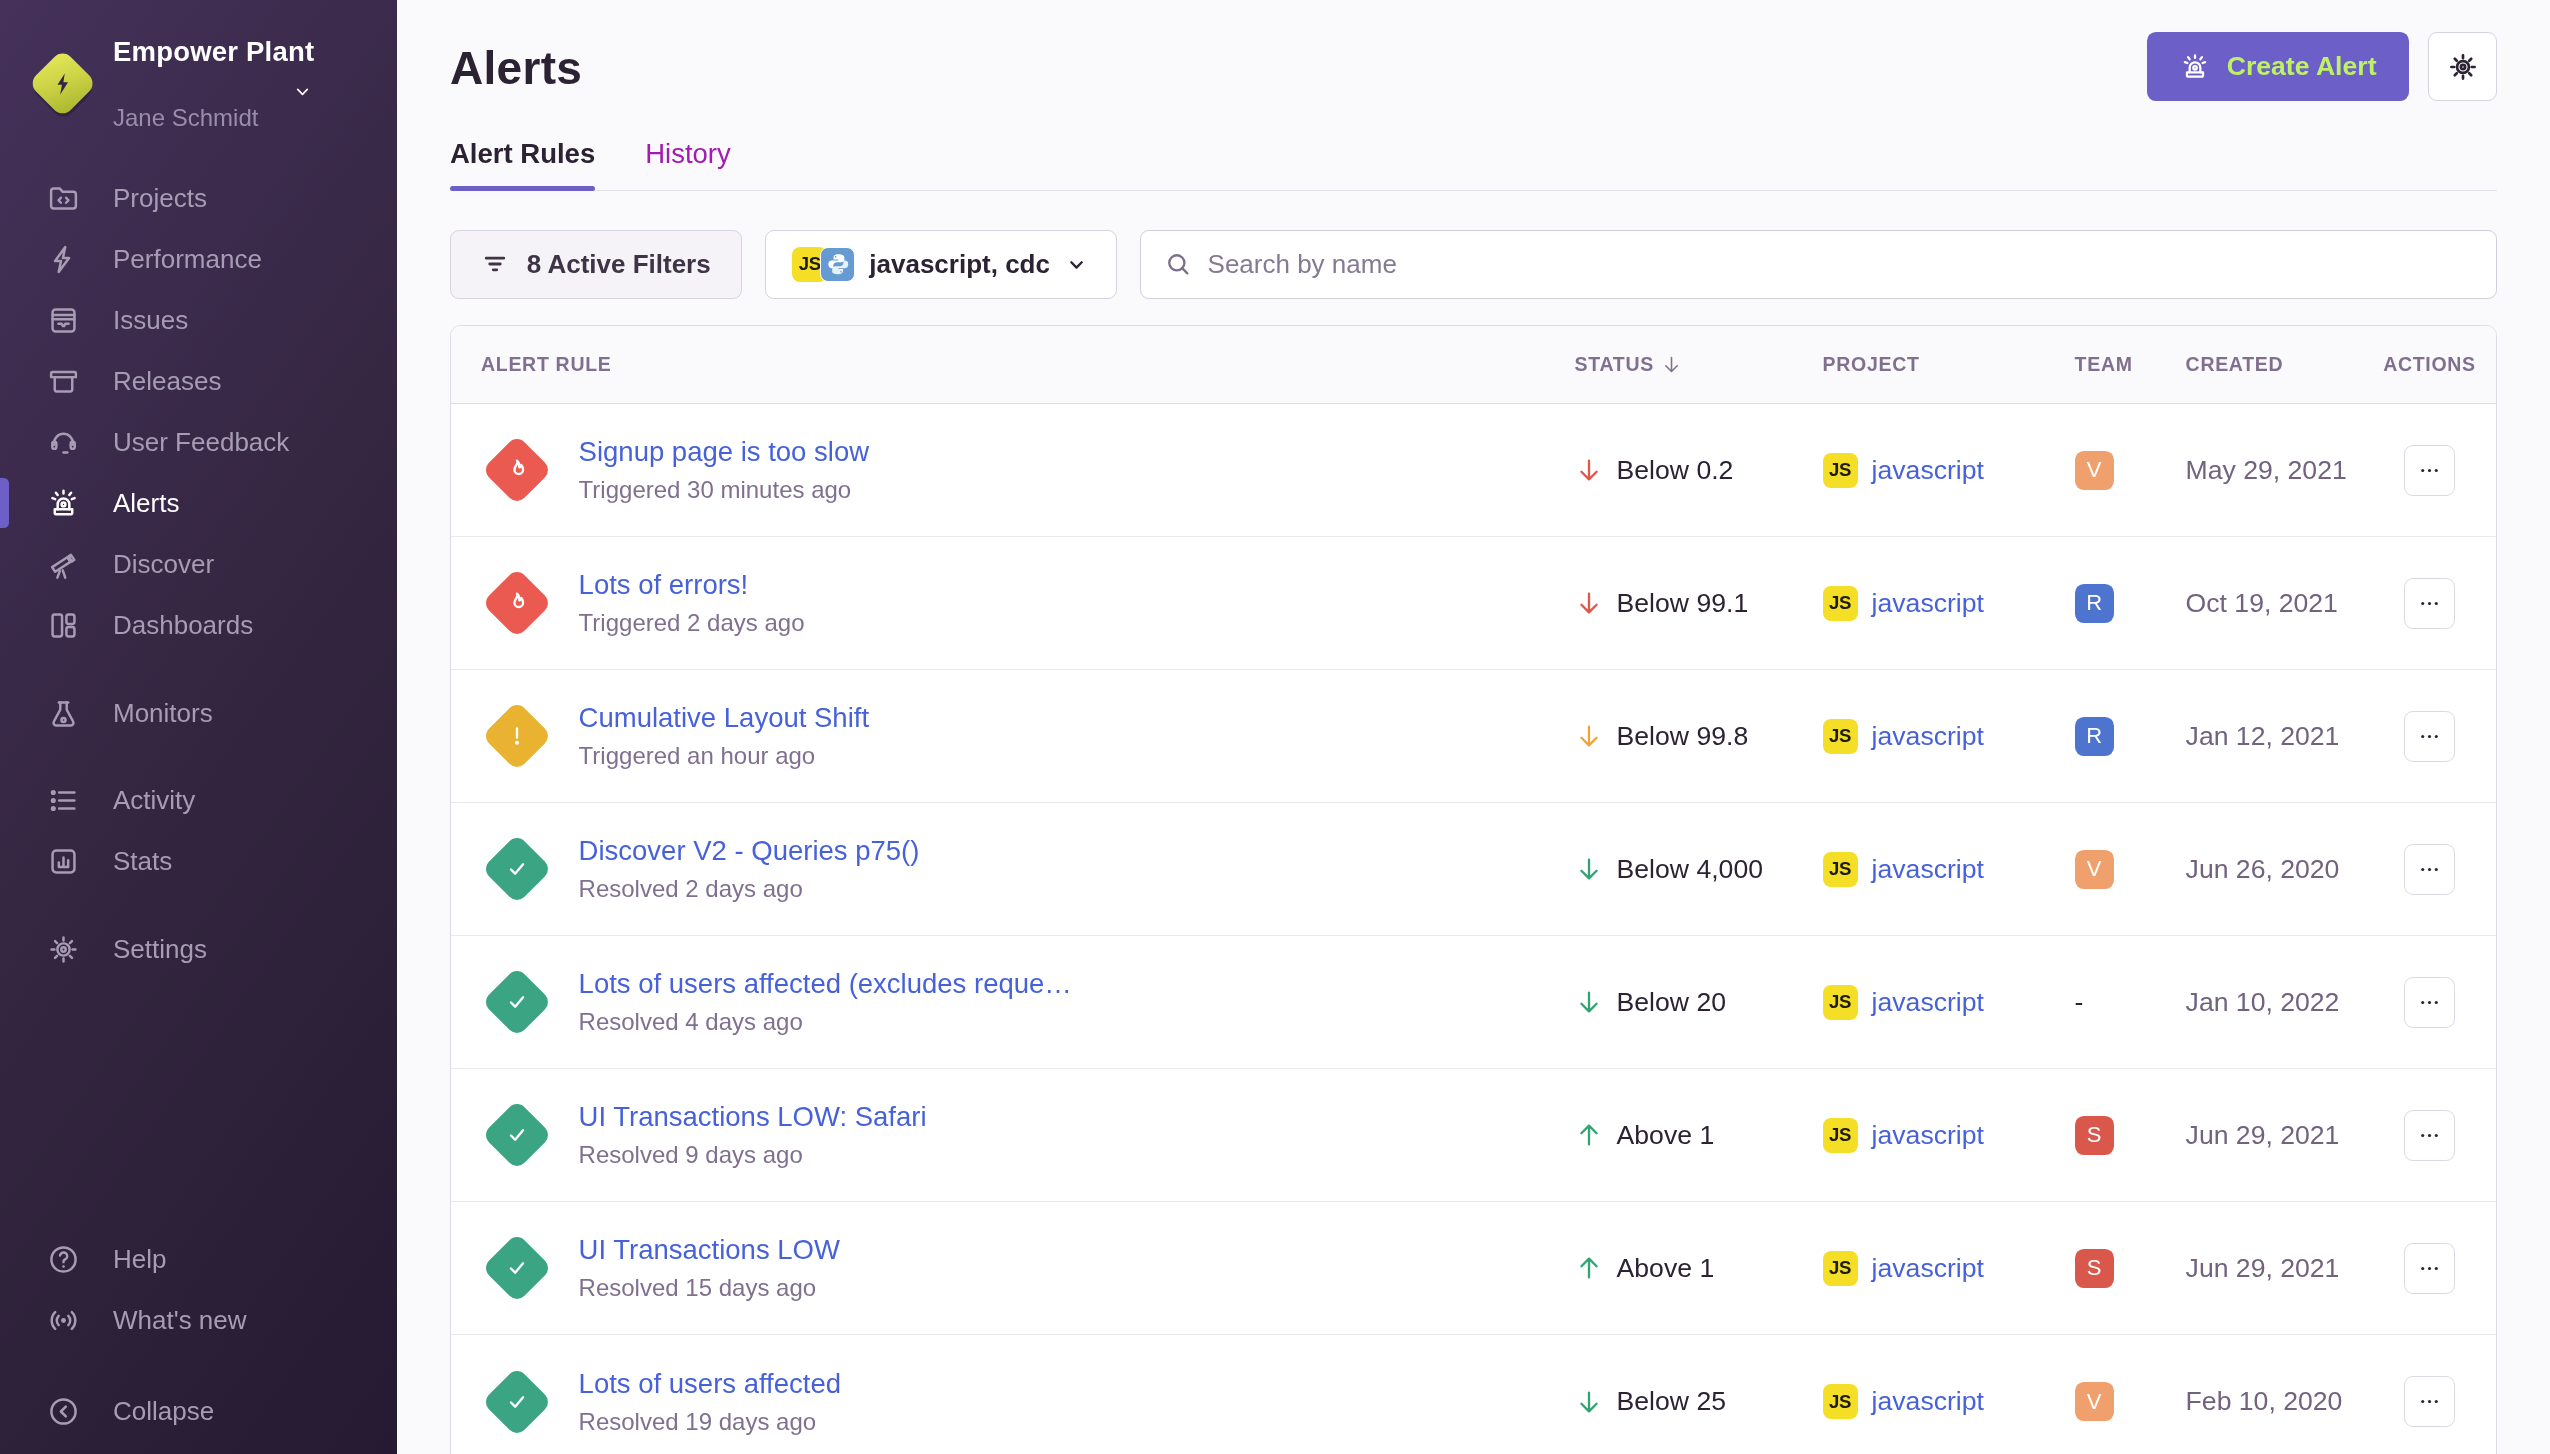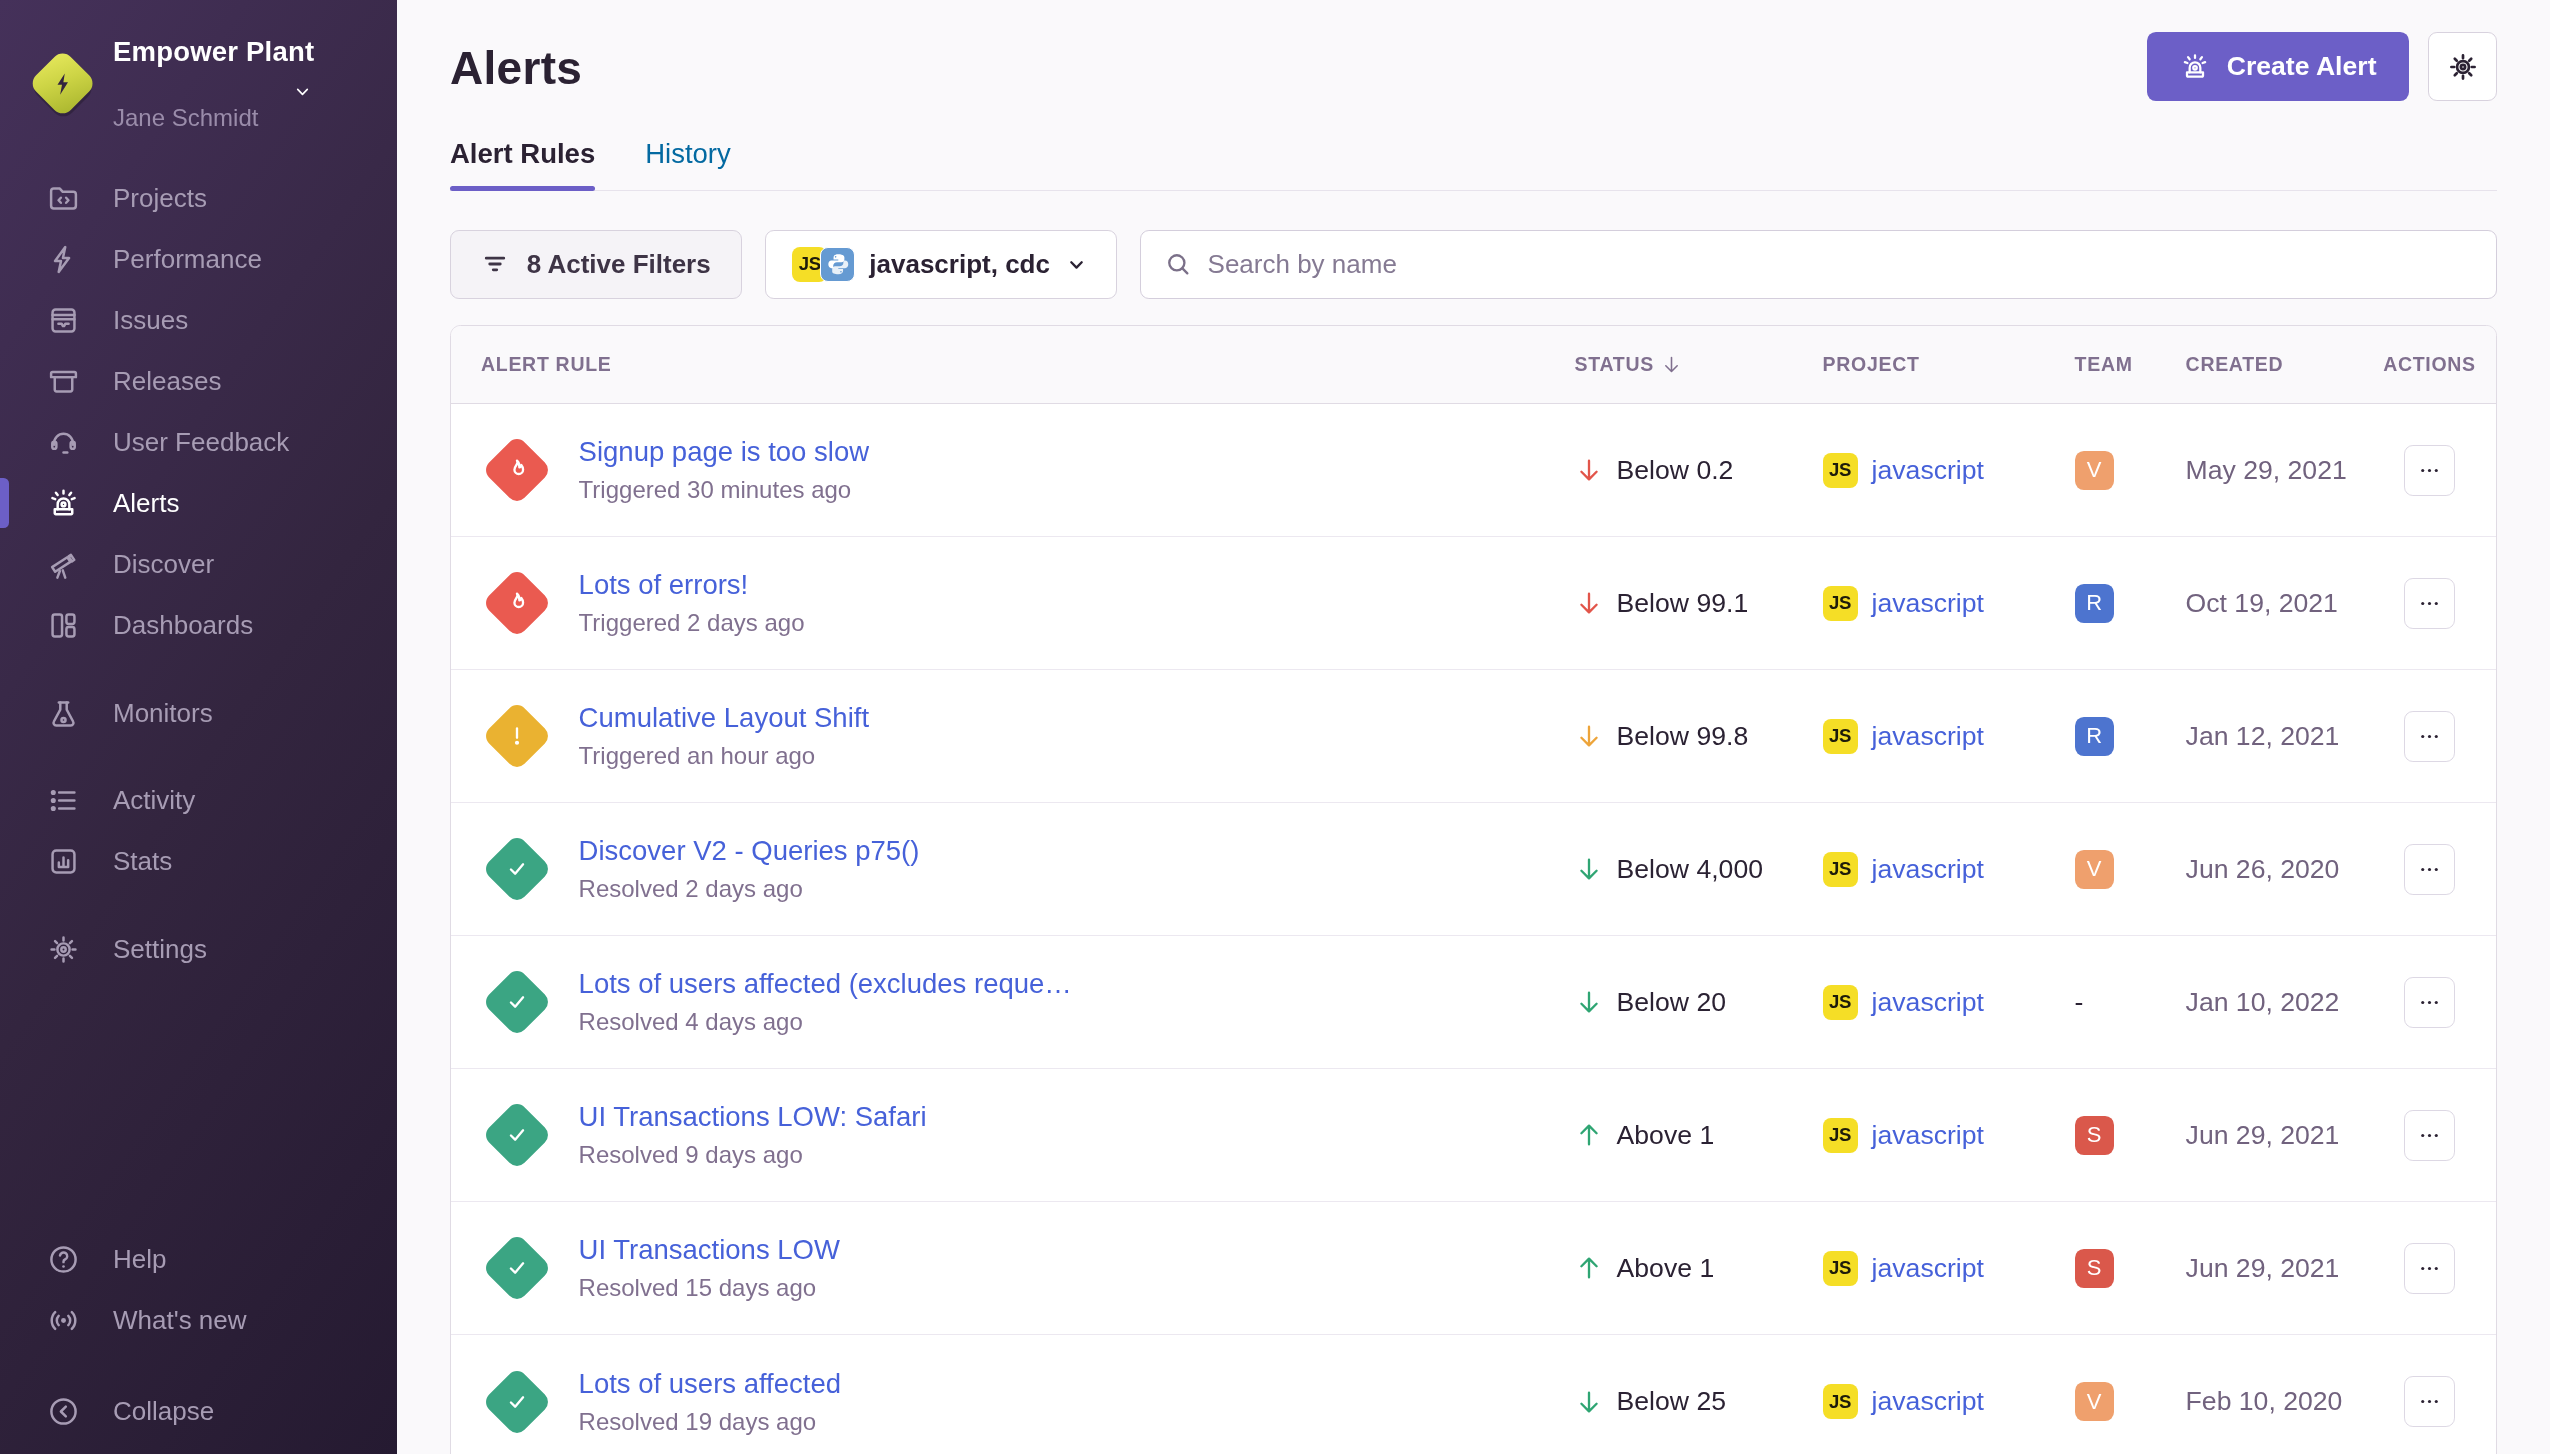--- a/index.html
+++ b/index.html
@@ -45,32 +45,32 @@
 
   .oicon { stroke:currentColor; fill:none; stroke-width:1.7; stroke-linecap:round; stroke-linejoin:round; }
 
   
   .main { flex:1; padding:32px 53px 0 53px; min-width:0; }
   .page-header { display:flex; justify-content:space-between; align-items:flex-start; }
   .page-title { font-size:46px; font-weight:700; color:#2B2233; margin-top:8.9px; letter-spacing:0.3px; }
   .header-actions { display:flex; gap:19.5px; }
   .btn-create {
     height:69px; display:flex; align-items:center; gap:16px;
-    background:#6C5FC7; color:#ffffff; border:none; border-radius:8.9px;
+    background:#6C5FC7; color:#bef264; border:none; border-radius:8.9px;
     font-family:inherit; font-size:26.6px; font-weight:700; padding:0 32px; cursor:pointer;
   }
   .btn-create svg { width:32px; height:32px; stroke:#fff; }
   .btn-gear {
     width:69px; height:69px; background:#fff; border:1.8px solid #D8D2DE; border-radius:8.9px;
     display:flex; align-items:center; justify-content:center; cursor:pointer;
   }
   .btn-gear svg { width:34px; height:34px; stroke:#2B2233; stroke-width:1.9; }
 
   .tabs { margin-top:37px; display:flex; gap:50px; border-bottom:1.8px solid #E7E3EC; }
-  .tab { font-size:27.5px; padding-bottom:19.5px; position:relative; cursor:pointer; color:#0369a1; }
+  .tab { font-size:27.5px; padding-bottom:19.5px; position:relative; cursor:pointer; color:#a21caf; }
   .tab.active { color:#2B2233; font-weight:700; }
   .tab.active::after { content:''; position:absolute; left:0; right:0; bottom:-1.8px; height:5.3px; border-radius:2.7px; background:#6C5FC7; }
 
   
   .filter-bar { margin-top:39px; display:flex; gap:23px; }
   .btn-filters {
     height:69px; display:flex; align-items:center; gap:17.7px; padding:0 30px;
     background:#F5F3F7; border:1.8px solid #D8D2DE; border-radius:8.9px;
     font-family:inherit; font-size:26px; font-weight:700; color:#3E3446; cursor:pointer;
   }

